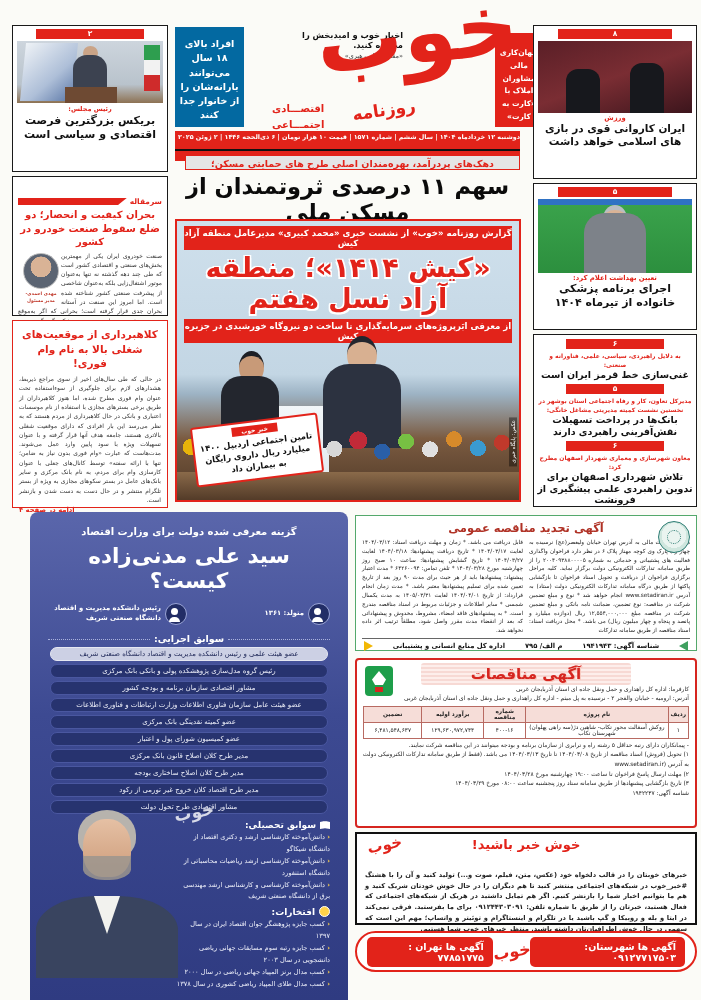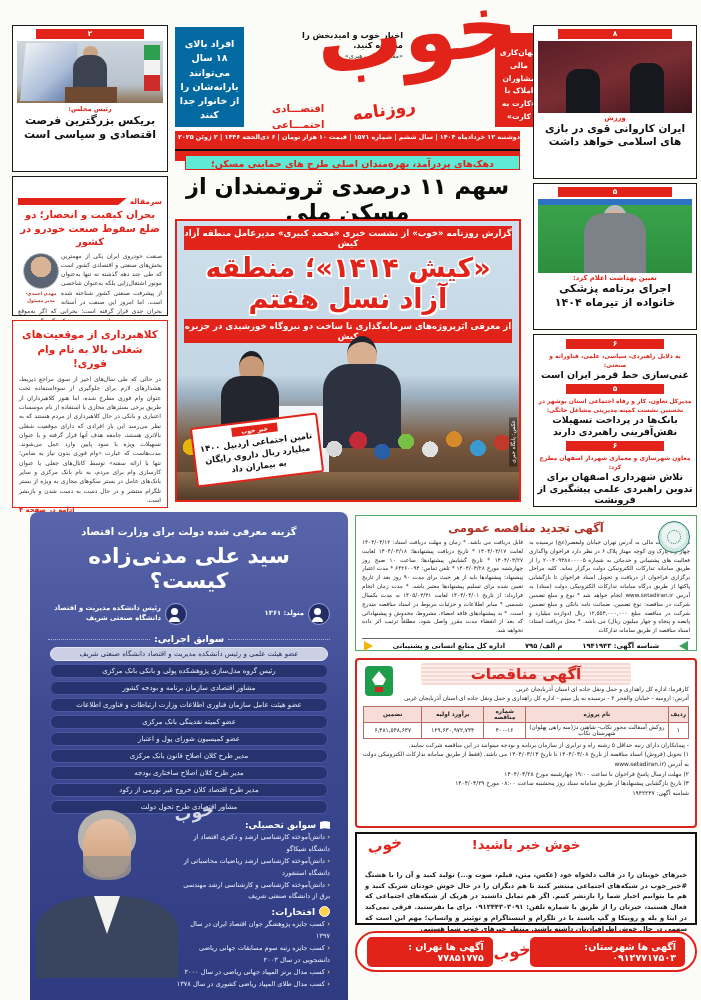--- a/index.html
+++ b/index.html
@@ -34,21 +34,21 @@
   .photo-sport{height:72px;margin:1px 4px;background:linear-gradient(160deg,#5a1f27 0%,#7a2d33 50%,#3c151c 100%);position:relative;overflow:hidden;}
   .seated{position:absolute;bottom:0;width:34px;height:44px;background:#17181d;border-radius:12px 12px 0 0;}
   .photo-health{height:74px;margin:1px 4px;background:linear-gradient(180deg,#2f72c4 0%,#2f72c4 8%,#3aa24b 8%,#2c8f3e 100%);position:relative;overflow:hidden;}
   .health-man{position:absolute;left:46px;top:14px;width:62px;height:60px;background:#7d8289;border-radius:20px 20px 0 0;}
   .health-head{position:absolute;left:65px;top:6px;width:24px;height:22px;background:#d9b396;border-radius:50%;border-top:5px solid #b9bdc2;}
   #story-b{left:533px;top:183px;width:164px;height:147px;}
   #story-cde{left:533px;top:334px;width:164px;height:173px;}
   .mini-kicker{color:#e2231a;font-weight:bold;font-size:6px;text-align:center;line-height:1.5;padding:0 4px;}
   .mini-title{font-size:9.5px;}
   
-  #lead-kicker{left:185px;top:155px;width:335px;height:15px;border:1.5px solid #e2231a;color:#e2231a;font-size:9.5px;font-weight:bold;text-align:center;line-height:15px;background:#5eead4;box-sizing:border-box;}
+  #lead-kicker{left:185px;top:155px;width:335px;height:15px;border:1.5px solid #e2231a;color:#e2231a;font-size:9.5px;font-weight:bold;text-align:center;line-height:15px;background:#e5e5e5;box-sizing:border-box;}
   #lead-title{left:175px;top:173px;width:345px;font-size:22.5px;font-weight:bold;color:#0b0b0b;text-align:center;}
   #kish-box{left:175px;top:219px;width:346px;height:283px;border:2px solid #e2231a;box-sizing:border-box;background:linear-gradient(180deg,#cfe0ec 0%,#c3d6e4 55%,#9db3c4 62%,#7b5b41 78%,#4e3826 100%);overflow:hidden;}
   .kish-bar{margin:5px auto 0;width:96%;font-size:8.6px;padding:2px 0;}
   #kish-title{font-size:27px;color:#e2231a;font-weight:bold;text-align:center;margin:2px 0 1px;
     text-shadow:-1.5px -1.5px 0 #fff,1.5px -1.5px 0 #fff,-1.5px 1.5px 0 #fff,1.5px 1.5px 0 #fff,0 2px 0 #fff;}
   .presser{position:absolute;left:0;right:0;bottom:0;height:158px;}
   .speaker1{position:absolute;right:118px;bottom:52px;width:78px;height:84px;background:#2c3240;border-radius:26px 26px 0 0;}
   .speaker1-head{position:absolute;right:142px;bottom:126px;width:30px;height:32px;background:#d8b091;border-radius:50%;border-top:6px solid #23262e;}
   .speaker2{position:absolute;left:44px;bottom:58px;width:58px;height:66px;background:#23262e;border-radius:20px 20px 0 0;}
   .speaker2-head{position:absolute;left:62px;bottom:116px;width:25px;height:28px;background:#c89a78;border-radius:50%;border-top:5px solid #1d1f25;}

